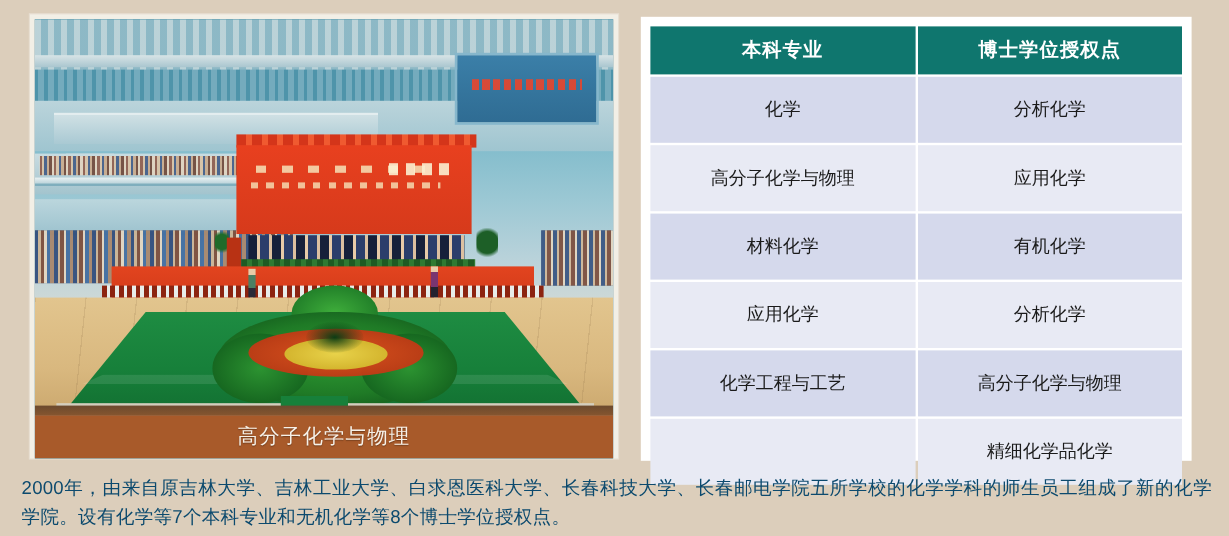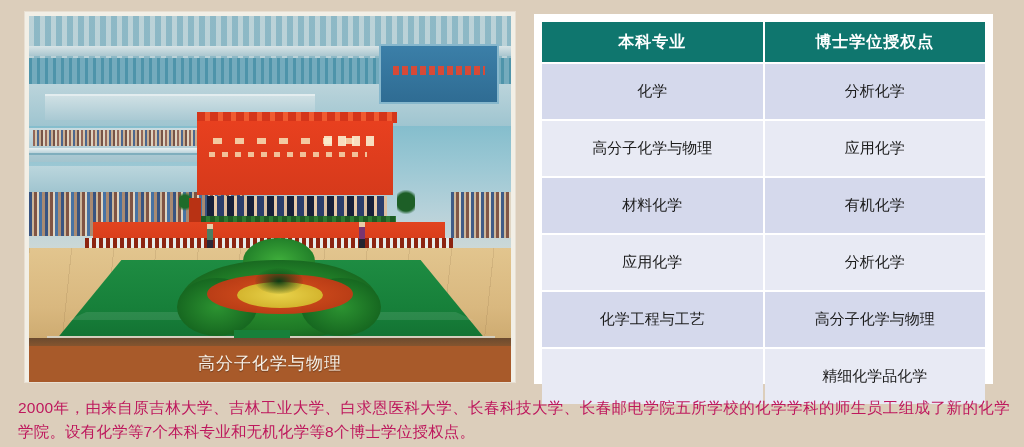--- a/index.html
+++ b/index.html
@@ -326,21 +326,21 @@
   table.majors tbody tr.even td { background: #E8EAF4; }
 
   
   .footnote {
     position: absolute;
     left: 18px;
     top: 396px;
     width: 992px;
     font-size: 15.5px;
     line-height: 24px;
-    color: #be185d;
+    color: #0c4a6e;
     text-align: justify;
     letter-spacing: .2px;
   }
 </style>
 </head>
 <body>
 
 <div class="photo-panel">
   <div class="photo-frame">
 

